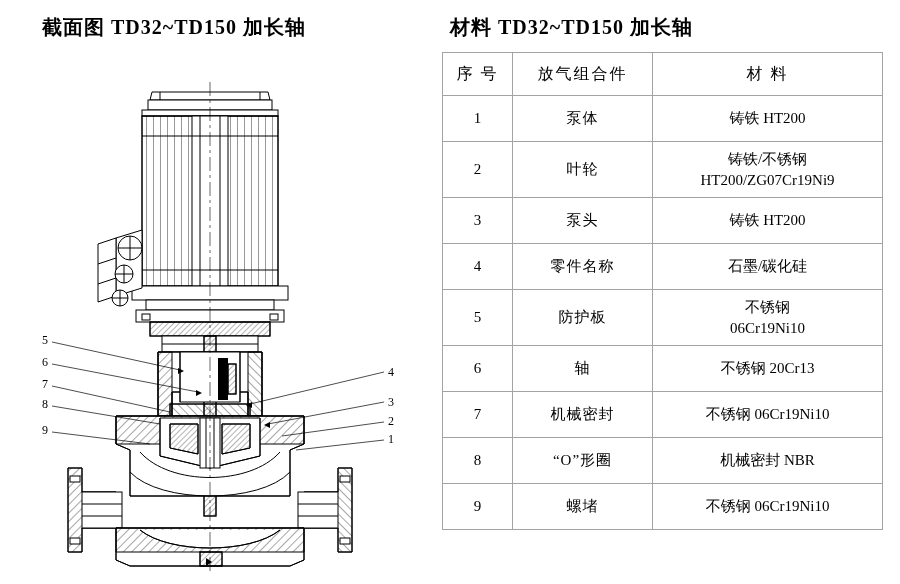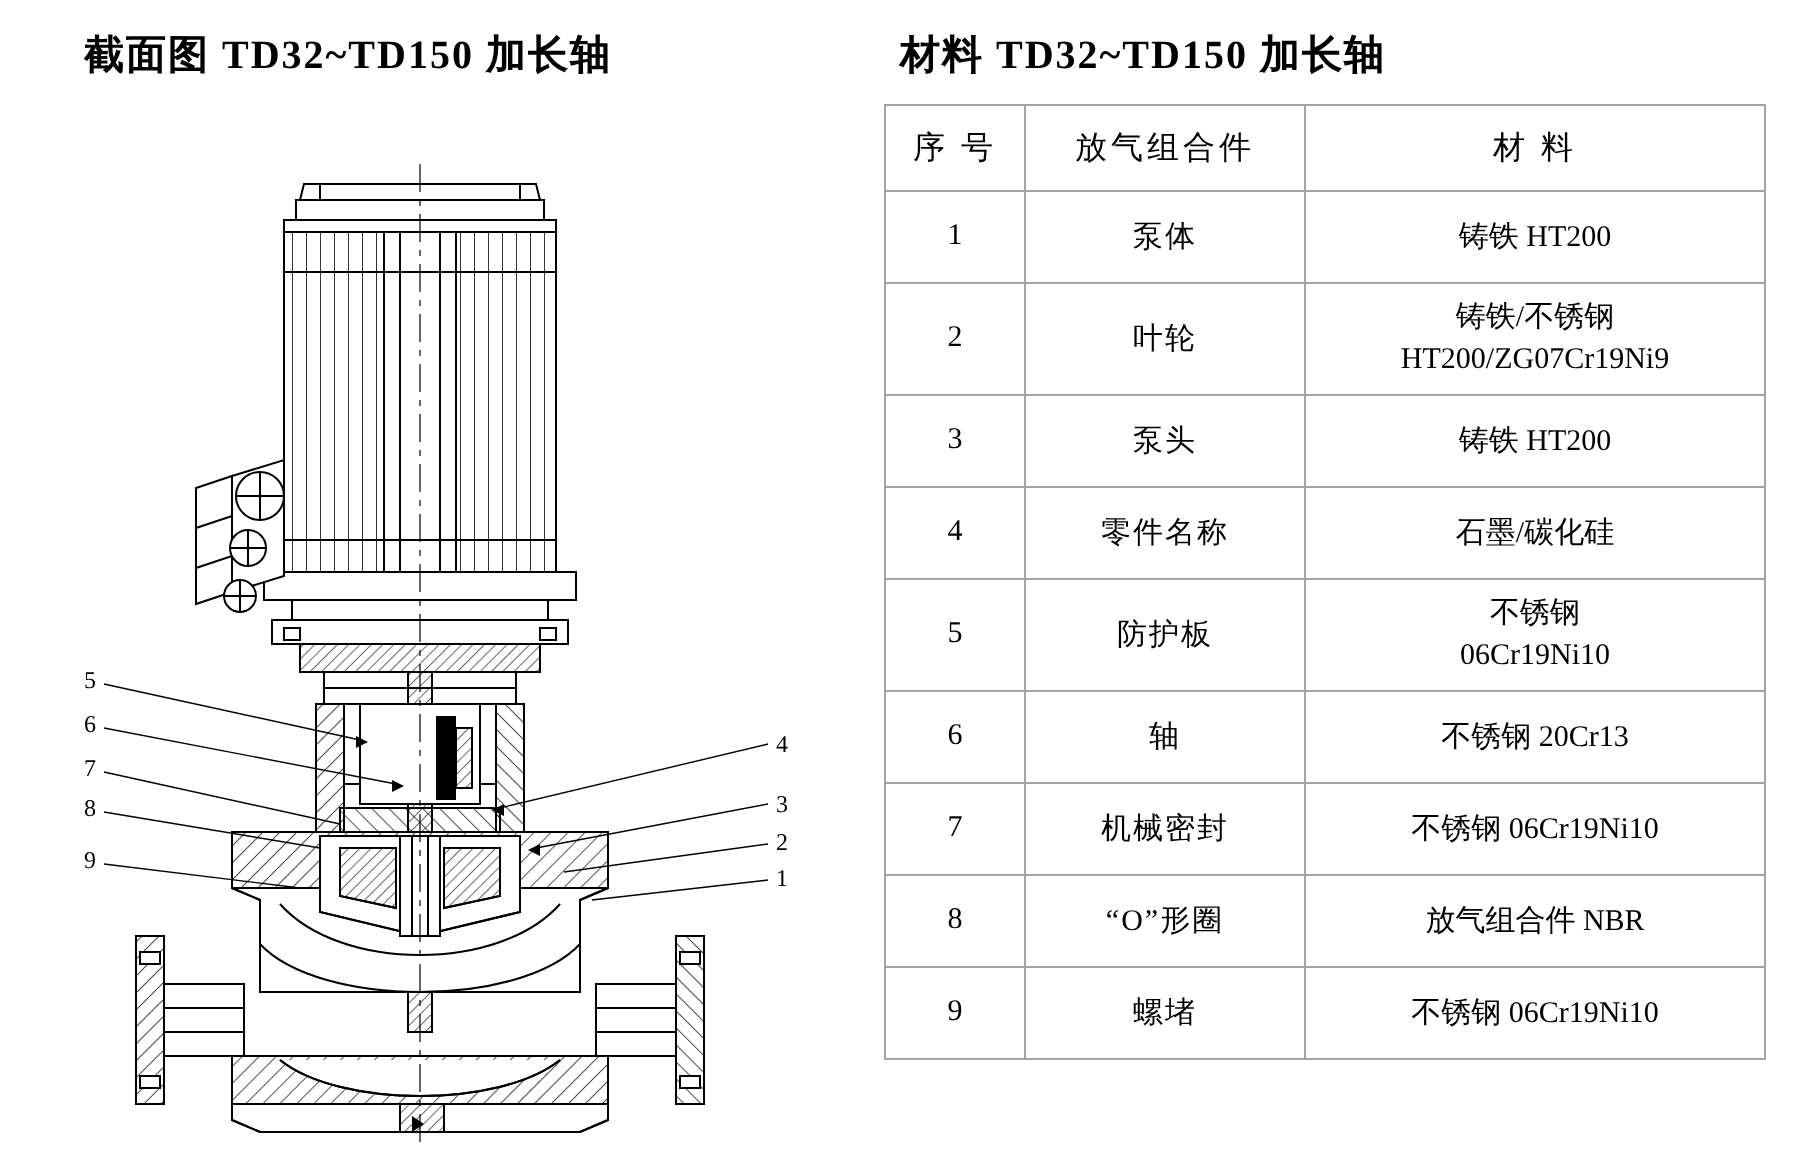--- a/index.html
+++ b/index.html
@@ -359,21 +359,21 @@
           <td class="cell-no">7</td>
           <td class="cell-part">机械密封</td>
           <td class="cell-mat">
             <span class="mat-line">不锈钢 06Cr19Ni10</span>
           </td>
         </tr>
         <tr class="row-h-1">
           <td class="cell-no">8</td>
           <td class="cell-part">“O”形圈</td>
           <td class="cell-mat">
-            <span class="mat-line">放气组合件 NBR</span>
+            <span class="mat-line">机械密封 NBR</span>
           </td>
         </tr>
         <tr class="row-h-1">
           <td class="cell-no">9</td>
           <td class="cell-part">螺堵</td>
           <td class="cell-mat">
             <span class="mat-line">不锈钢 06Cr19Ni10</span>
           </td>
         </tr>
       </tbody>

